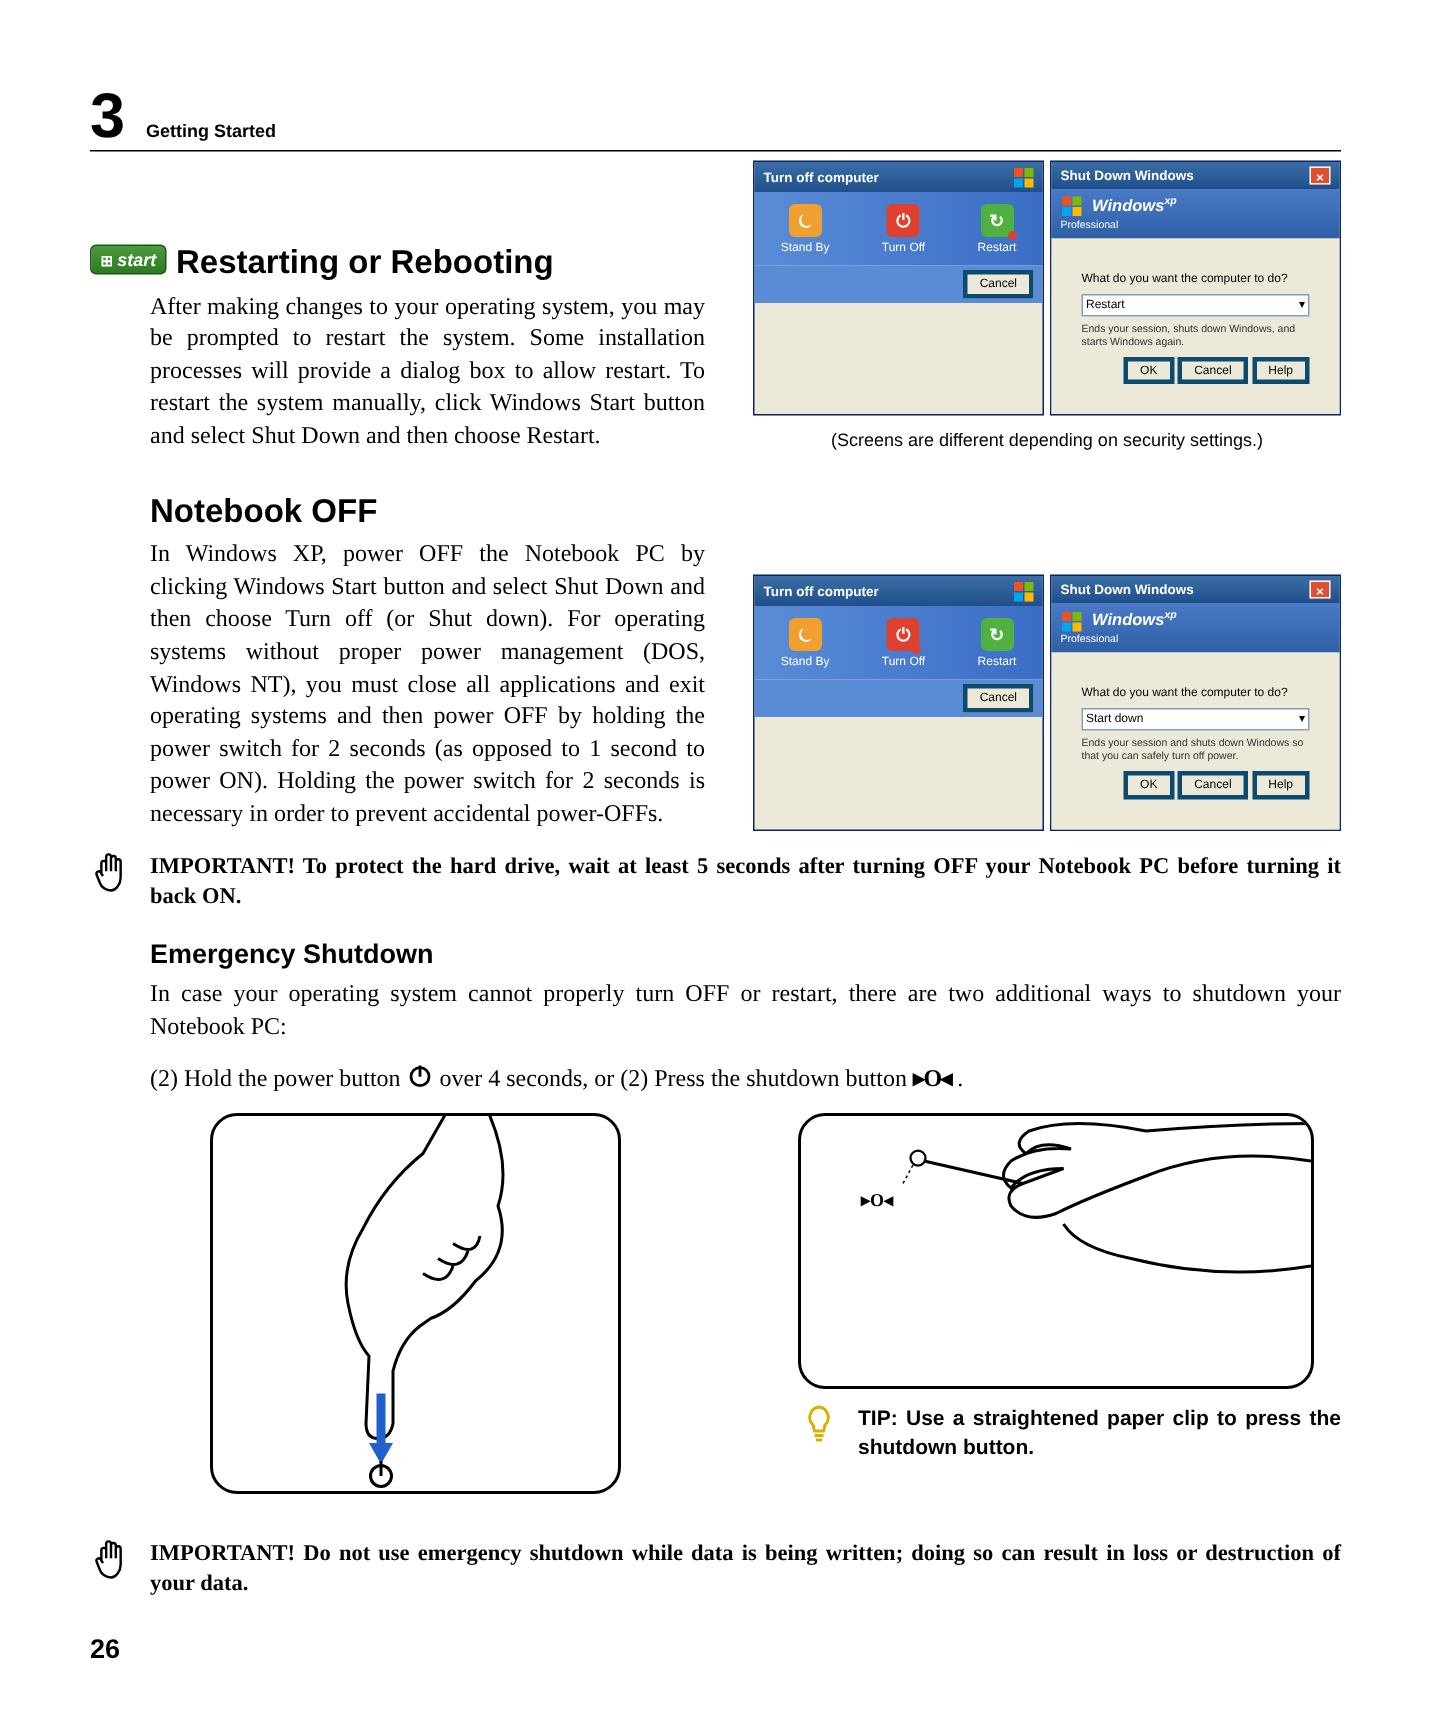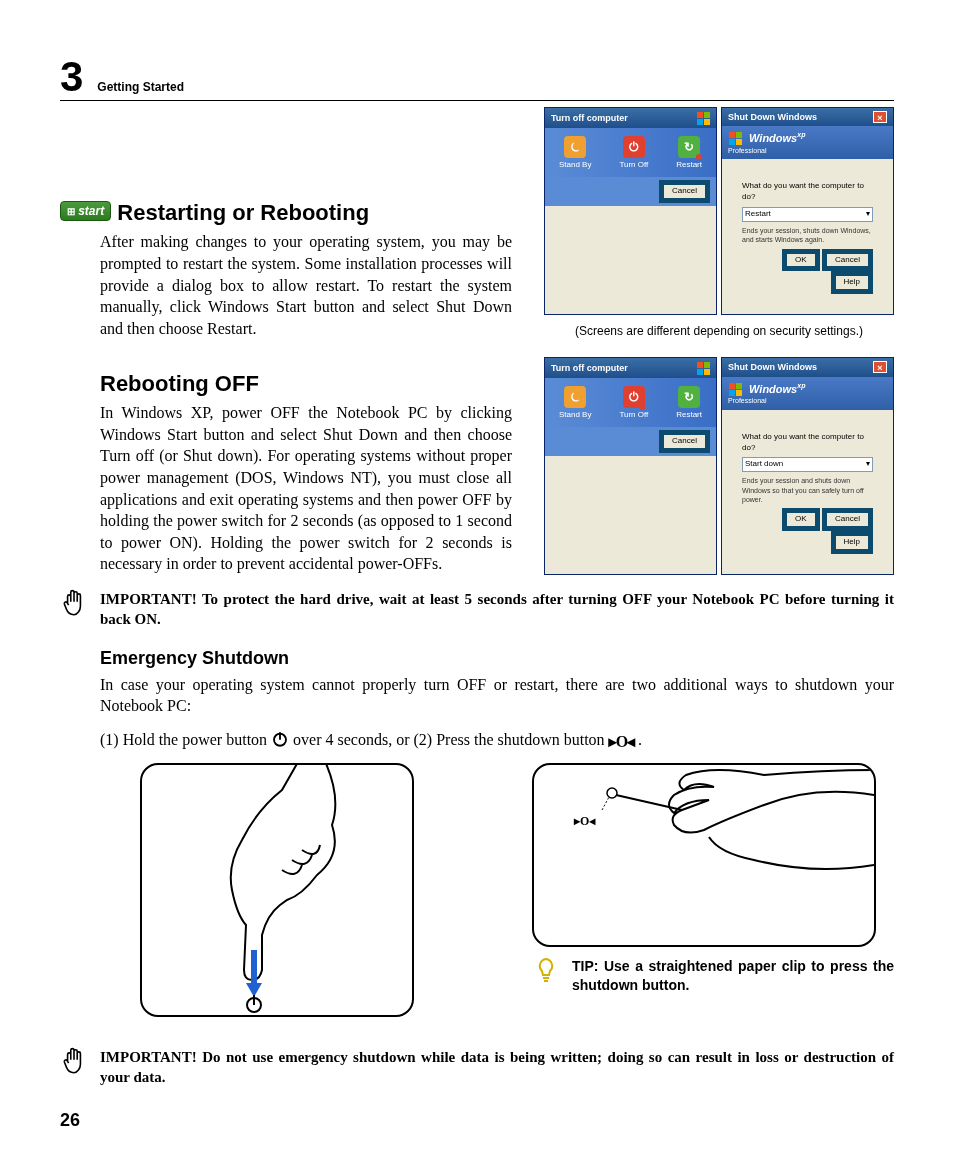--- a/index.html
+++ b/index.html
@@ -68,21 +68,21 @@
     vertical-align: middle;
     position: relative;
     top: -3px;
   }
   .start-btn::before {
     content: "⊞ ";
     font-style: normal;
     font-size: 10px;
   }
   .screenshots-wrap {
-    width: 350px;
+    width: 392px;
   }
   .screens-pair {
     display: flex;
     gap: 4px;
   }
   .xp-dialog {
     flex: 1;
     border: 1px solid #0a246a;
     font-family: Tahoma, Arial, sans-serif;
     font-size: 9px;
@@ -138,21 +138,21 @@
   .ic-turnoff { background: #e04030; }
   .ic-restart { background: #50b040; }
   .xp-footer {
     background: #5a8cd6;
     padding: 3px 6px;
     text-align: right;
   }
   .xp-btn {
     display: inline-block;
     background: #ece9d8;
-    border: 5px solid #0c4a6e;
+    border: 3px solid #0c4a6e;
     font-size: 8px;
     padding: 1px 8px;
     color: #000;
   }
   .xp-body-grey {
     background: #ece9d8;
     padding: 20px;
     color: #000;
   }
   .win-logo-row {
@@ -350,21 +350,21 @@
           </div>
         </div>
       </div>
     </div>
     <div class="caption">(Screens are different depending on security settings.)</div>
   </div>
 </div>
 
 <div class="row" style="margin-top:18px;">
   <div class="col-text">
-    <h2 style="padding-left:40px;">Rebooting OFF</h2>
+    <h2 style="padding-left:40px;">Notebook OFF</h2>
     <div style="padding-left:40px;" id="pow-wrap">In Windows XP, power OFF the Notebook PC by clicking Windows Start button and select Shut Down and then choose Turn off (or Shut down). For operating systems without proper power management (DOS, Windows NT), you must close all applications and exit operating systems and then power OFF by holding the power switch for 2 seconds (as opposed to 1 second to power ON). Holding the power switch for 2 seconds is necessary in order to prevent accidental power-OFFs.</div>
   </div>
   <div class="screenshots-wrap">
     <div class="screens-pair">
 
       <div class="xp-dialog">
         <div class="xp-titlebar">
           <span>Turn off computer</span>
           <span class="windows-flag">
               <span class="wf-r"></span>
@@ -429,21 +429,21 @@
     <svg viewBox="0 0 24 28">
         <path fill="none" stroke="#000" stroke-width="1.5" d="M6 14 v-7 a1.5 1.5 0 0 1 3 0 v5 M9 12 v-9 a1.5 1.5 0 0 1 3 0 v9 M12 12 v-8 a1.5 1.5 0 0 1 3 0 v8 M15 12 v-6 a1.5 1.5 0 0 1 3 0 v10 c0 4 -3 8 -6 8 s-6 -2 -7 -5 l-2 -5 a1.5 1.5 0 0 1 2.5 -1.5 l1.5 2.5"></path>
       </svg>
   </div>
   <div class="callout-text">IMPORTANT!  To protect the hard drive, wait at least 5 seconds after turning OFF your Notebook PC before turning it back ON.</div>
 </div>
 
 <h3 style="padding-left:40px;">Emergency Shutdown</h3>
 <div style="padding-left:40px;text-align:justify;">In case your operating system cannot properly turn OFF or restart, there are two additional ways to shutdown your Notebook PC:</div>
 <div style="padding-left:40px;margin-top:12px;">
-  <span>(1) Hold the power button </span>
+  <span>(2) Hold the power button </span>
   <span class="power-icon">
     <svg width="18" height="18" viewBox="0 0 24 24">
         <circle cx="12" cy="13" r="8" fill="none" stroke="#000" stroke-width="2.5"></circle>
         <line x1="12" y1="3" x2="12" y2="13" stroke="#000" stroke-width="2.5"></line>
       </svg>
   </span>
   <span> over 4 seconds, or  (2) Press the shutdown button </span>
   <span class="shutdown-icon">▸O◂</span>
   <span>.</span>
 </div>

